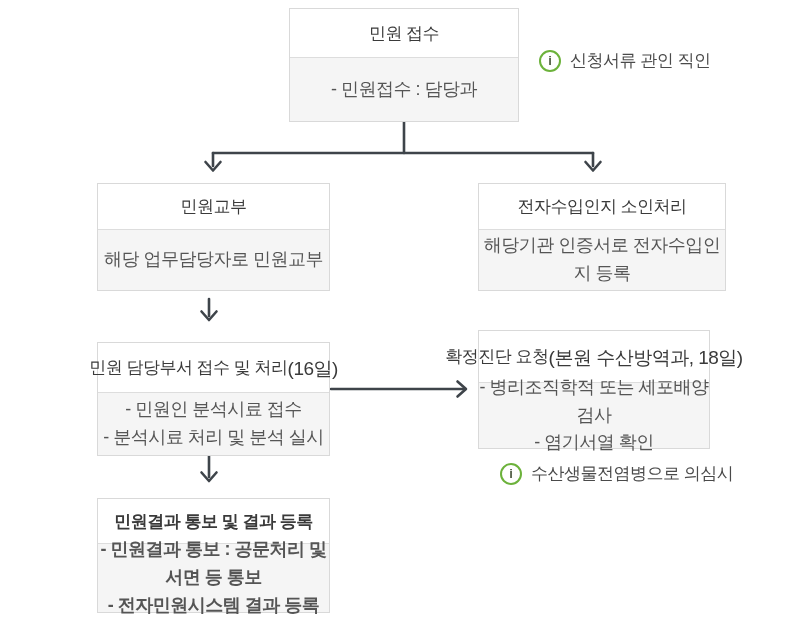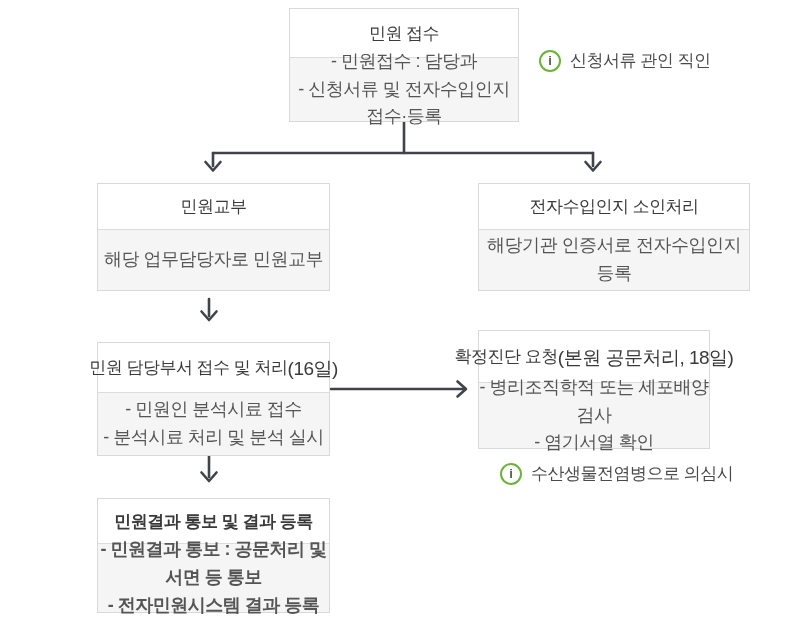--- a/index.html
+++ b/index.html
@@ -47,39 +47,38 @@
       <path d="M201.5 472.5 L209 481 L216.5 472.5"></path>
     </g>
   </svg>
 
   <div class="box" style="left:289px;top:8px;width:230px;">
     <div class="box-title" style="height:48px;">
       <span>민원 접수</span>
     </div>
     <div class="box-body" style="height:64px;">
       <div>- 민원접수 : 담당과</div>
-      <div>- 신청서류 및 전자수입인지 접수·등록</div>
     </div>
   </div>
 
   <div class="note" style="left:539px;top:49px;">
     <span class="info-icon">i</span>
     <span class="note-text">신청서류 관인 직인</span>
   </div>
 
   <div class="box" style="left:97px;top:183px;width:233px;">
     <div class="box-title" style="height:45px;">
       <span>민원교부</span>
     </div>
     <div class="box-body" style="height:61px;">
       <div>해당 업무담당자로 민원교부</div>
     </div>
   </div>
 
-  <div class="box" style="left:478px;top:183px;width:272px;">
+  <div class="box" style="left:478px;top:183px;width:248px;">
     <div class="box-title" style="height:45px;">
       <span>전자수입인지 소인처리</span>
     </div>
     <div class="box-body" style="height:61px;">
       <div>해당기관 인증서로 전자수입인지 등록</div>
     </div>
   </div>
 
   <div class="box" style="left:97px;top:342px;width:233px;">
     <div class="box-title" style="height:49px;">
@@ -88,21 +87,21 @@
     </div>
     <div class="box-body" style="height:63px;">
       <div>- 민원인 분석시료 접수</div>
       <div>- 분석시료 처리 및 분석 실시</div>
     </div>
   </div>
 
   <div class="box" style="left:478px;top:330px;width:232px;">
     <div class="box-title" style="height:51px;">
       <span>확정진단 요청</span>
-        <span class="suffix">(본원 공문처리, 18일)</span>
+        <span class="suffix">(본원 수산방역과, 18일)</span>
     </div>
     <div class="box-body" style="height:66px;text-align:center;">
       <div>- 병리조직학적 또는 세포배양 검사</div>
       <div>- 염기서열 확인</div>
     </div>
   </div>
 
   <div class="note" style="left:500px;top:462px;">
     <span class="info-icon">i</span>
     <span class="note-text">수산생물전염병으로 의심시</span>

